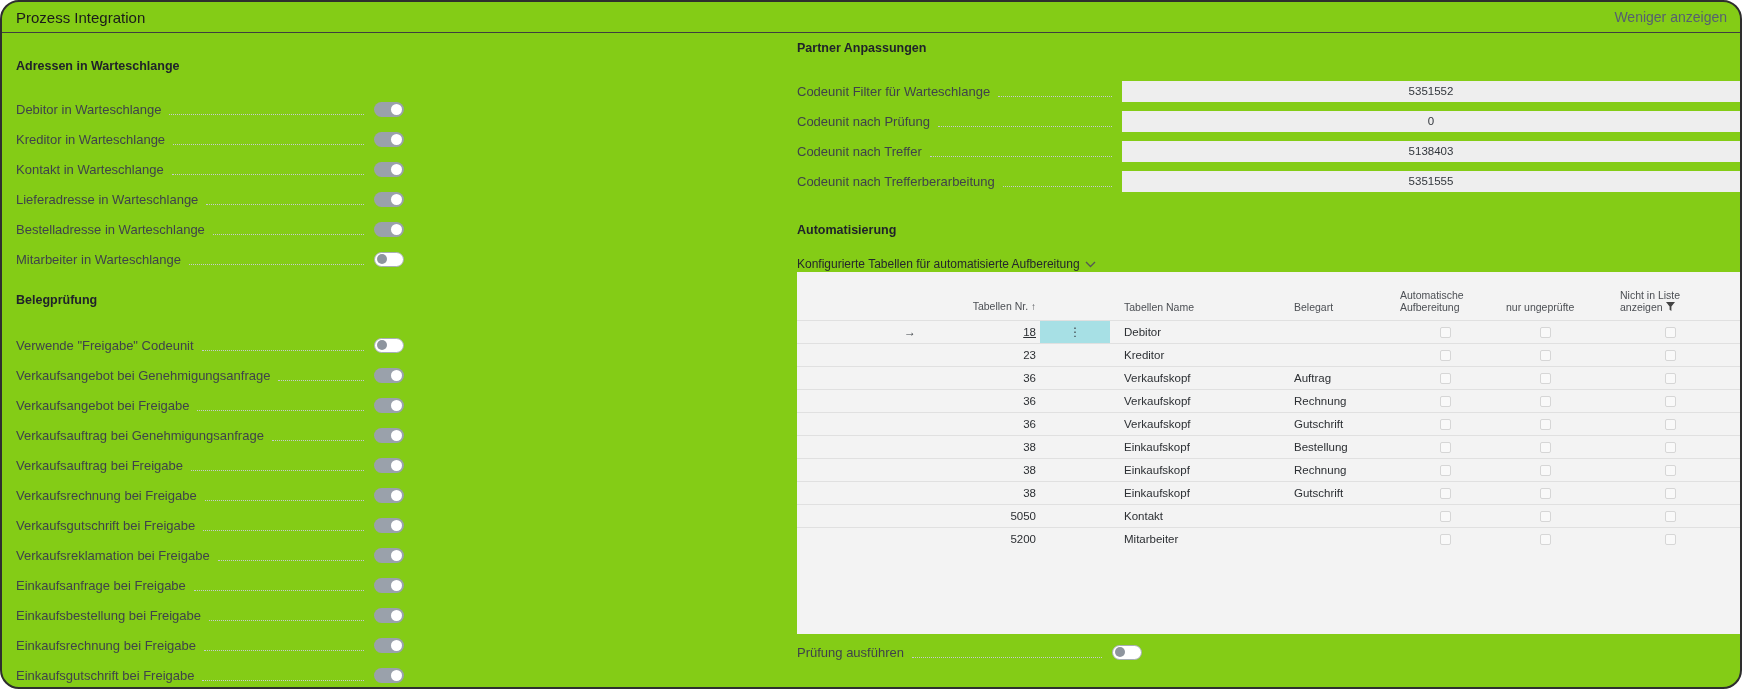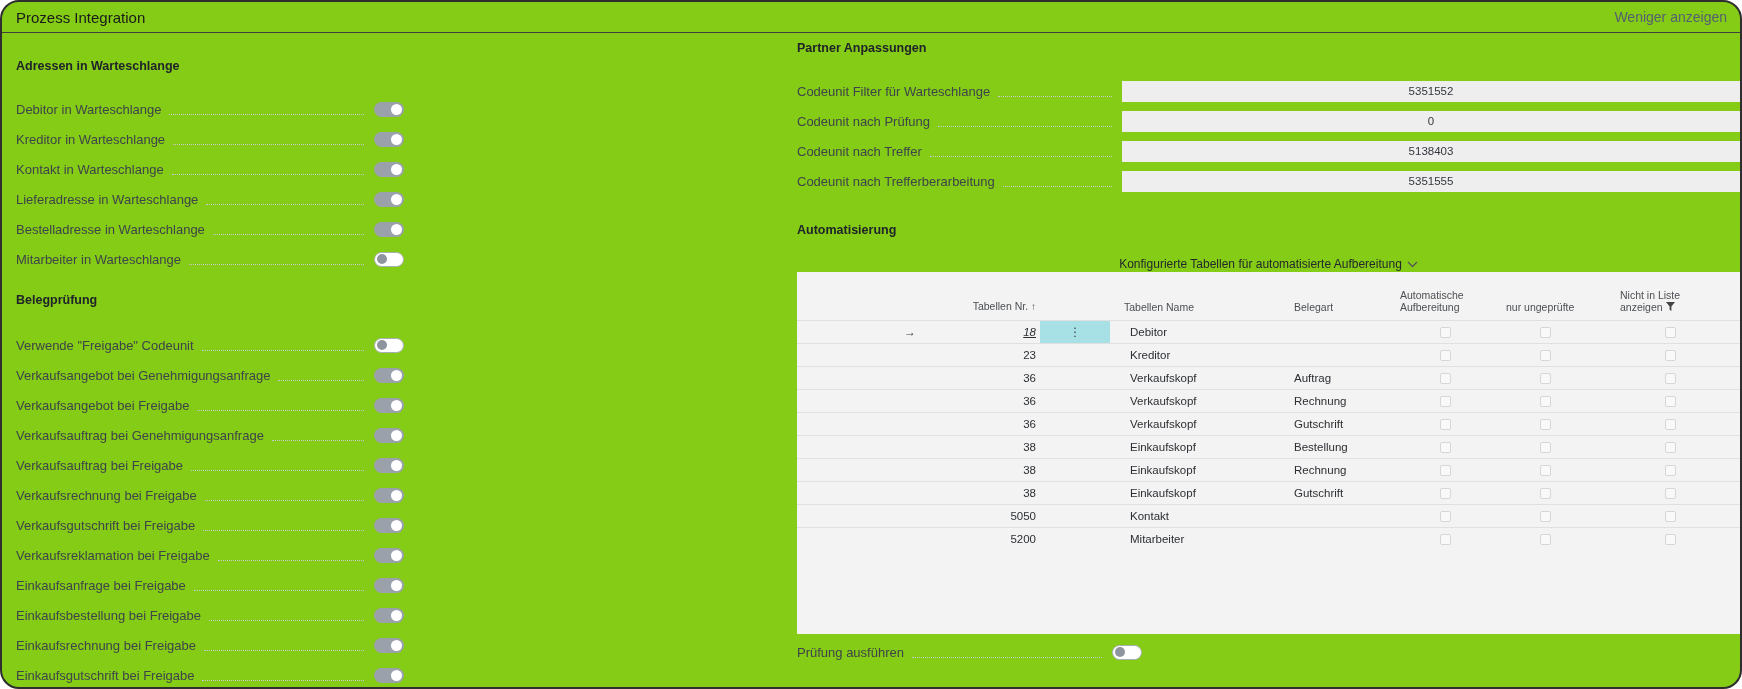--- a/index.html
+++ b/index.html
@@ -35,42 +35,42 @@
   .toggle.on::after { content:""; position:absolute; right:2px; top:2px; width:11px; height:11px; border-radius:50%; background:#fff; }
   .toggle:not(.on) { background:#fff; border:1px solid #a8aeb6; }
   .toggle:not(.on)::after { content:""; position:absolute; left:2px; top:1.5px; width:10px; height:10px; border-radius:50%; background:#8e959e; }
 
   .field-input {
     flex:0 0 618px; height:21px; box-sizing:border-box; background:#eee;
     font-size:11.5px; color:#33373d; text-align:center; line-height:21px; padding:0 8px;
   }
 
   .table-caption { margin-top:18px; height:16px; display:flex; align-items:center; gap:5px;
-    font-size:12px; color:#24272c; cursor:pointer;justify-content:center; }
+    font-size:12px; color:#24272c; cursor:pointer; }
 
   .bc-table { margin-top:0; height:362px; background:#f3f3f3; margin-top:0; }
   .t-grid { display:grid; grid-template-columns:125px 118px 70px 175px 115px 90px 110px 140px; }
   .t-header { height:48px; align-items:end; }
   .t-header > div { font-size:10.5px; color:#4c4f54; padding-bottom:7px; line-height:12px; }
   .h-nr { text-align:right; padding-right:4px; }
   .h-name { padding-left:14px; }
   .h-belegart { padding-left:9px; }
   .h-nur { padding-left:16px; }
   .h-notlist { padding-left:20px; }
   .h-wrap { display:inline-block; max-width:70px; }
   .sort-icon { font-size:10px; }
 
   .t-row { height:22px; align-items:center; border-top:1px solid #e0e0e0; font-size:11.5px; color:#2c2f33; }
   .cell-arrow { text-align:right; padding-right:6px; font-size:12px; color:#3c4146; }
   .cell-nr { text-align:right; padding-right:4px; cursor:pointer; }
-  .cell-nr .nr.sel { text-decoration:underline;font-style:italic; }
+  .cell-nr .nr.sel { text-decoration:underline; }
   .cell-ellipsis { height:22px; display:flex; align-items:center; justify-content:center; cursor:pointer; }
   .cell-ellipsis.sel-cell { background:#a7e0e5; }
   .ellipsis-glyph { font-size:12px; color:#3c4146; letter-spacing:0; }
-  .cell-name { padding-left:20px; }
+  .cell-name { padding-left:14px; }
   .cell-belegart { padding-left:9px; }
   .cell-check { display:flex; justify-content:center; }
   .checkbox { width:11px; height:11px; box-sizing:border-box; border:1px solid #d6d6d6; background:#f9f9f9; border-radius:2px; }
 
   .run-row { width:345px; display:flex; align-items:center; height:30px; margin-top:3px;text-align:right; }
   .hidden { visibility:hidden; }
 </style>
 </head>
 <body>
 

